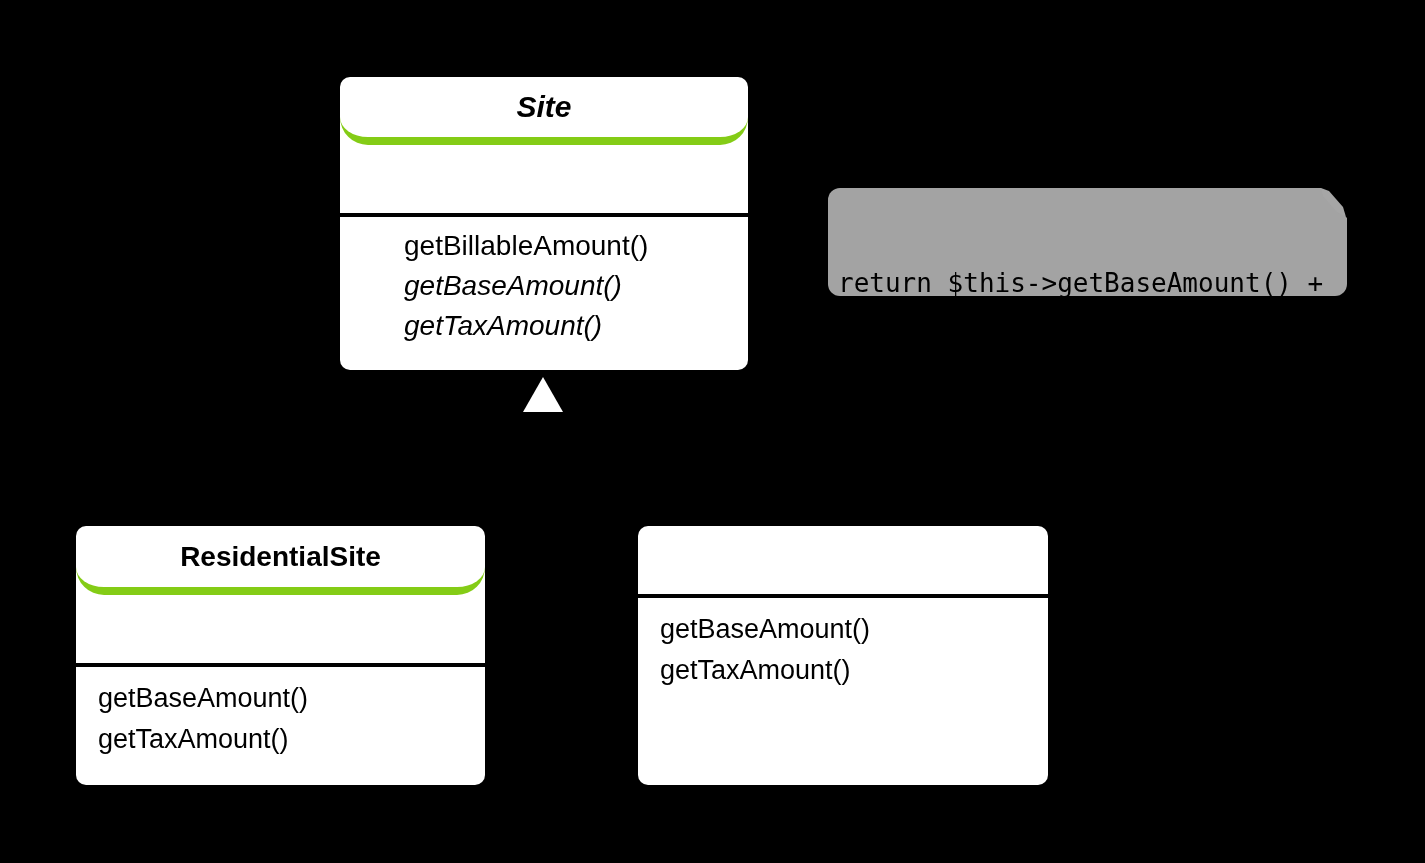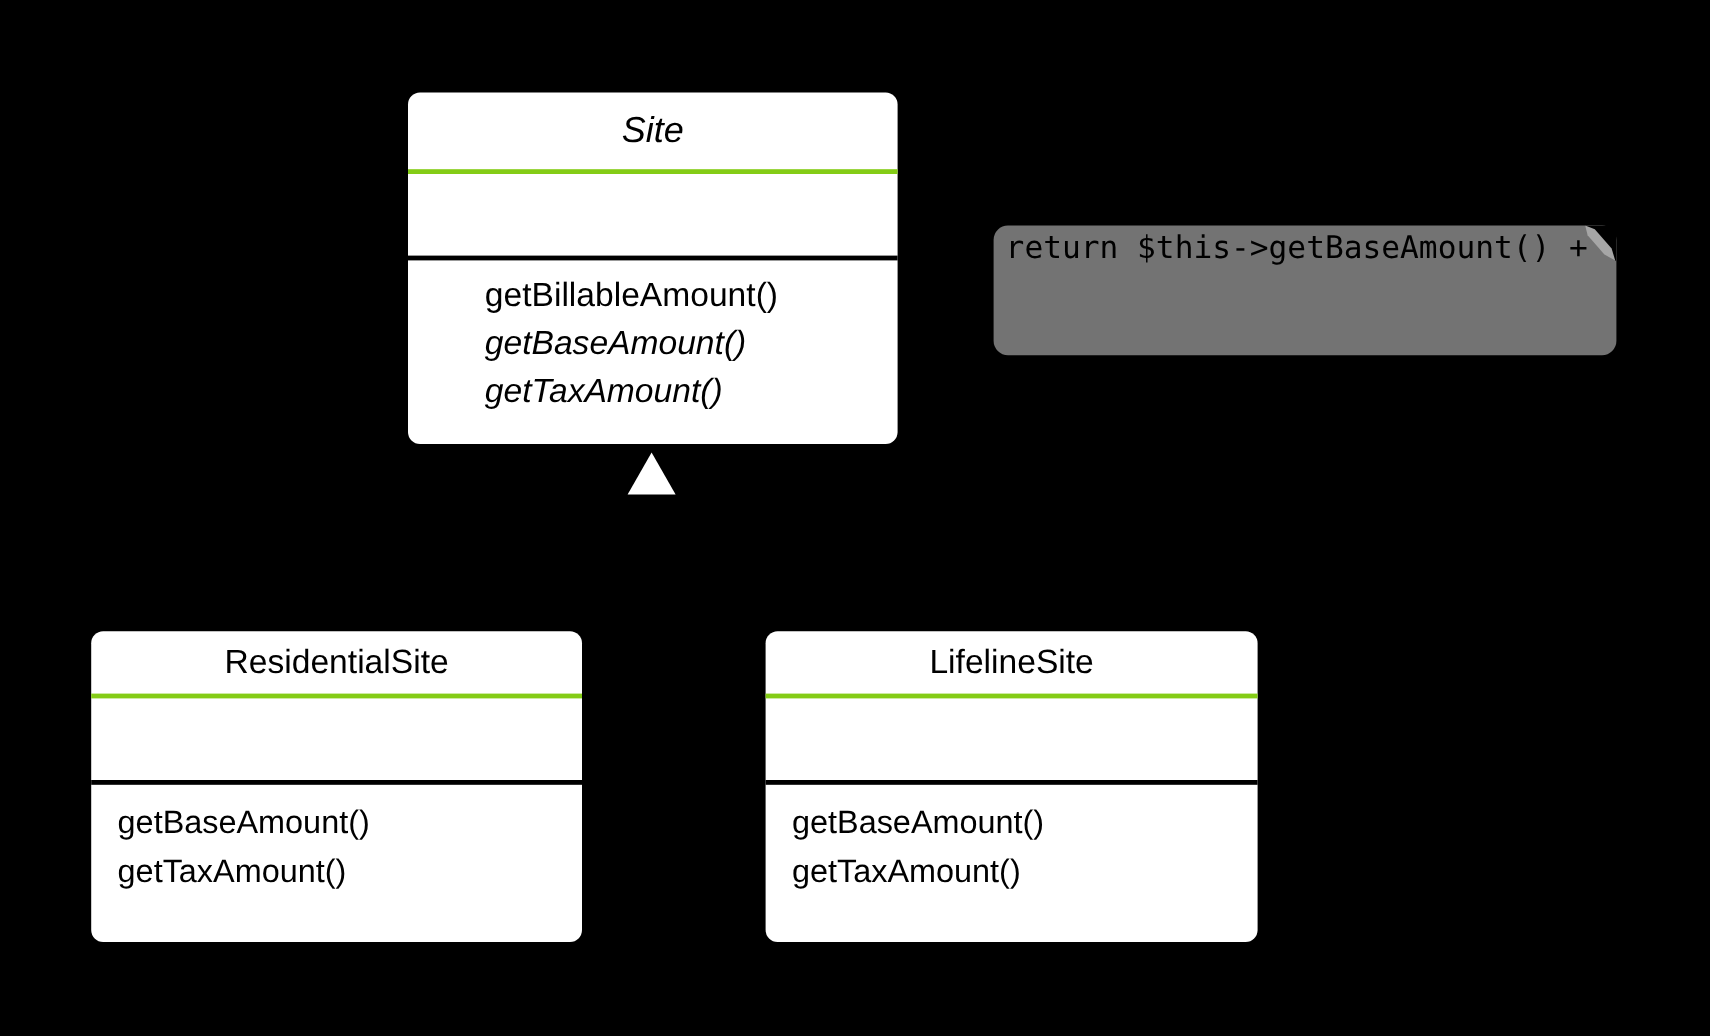--- a/index.html
+++ b/index.html
@@ -22,23 +22,24 @@
     background: #ffffff;
     border-radius: 10px;
     display: flex;
     flex-direction: column;
     box-sizing: border-box;
   }
   .uml-title {
     display: flex;
     align-items: center;
     justify-content: center;
-    border-bottom: 4px solid #84cc16;
-    font-weight: normal;
+    border-bottom: 8px solid #84cc16;
+    font-weight: bold;
     box-sizing: border-box;
+    border-radius: 28px;
   }
   .uml-title.abstract {
     font-style: italic;
   }
   .uml-attrs {
     border-bottom: 4px solid #000000;
     box-sizing: border-box;
   }
   .uml-methods {
     flex: 1;
@@ -54,21 +55,21 @@
   
   #site-box { left: 340px; top: 77px; width: 408px; height: 293px; }
   #site-box .uml-title { height: 68px; font-size: 30px; }
   #site-box .uml-attrs { height: 72px; }
   #site-box .uml-methods { padding: 9px 0 0 20px; font-size: 28px; line-height: 40px; margin-left: 44px; }
 
   
   .subclass { top: 526px; height: 259px; }
   #residential-box { left: 76px; width: 409px; }
   #lifeline-box { left: 638px; width: 410px; }
-  .subclass .uml-title { height: 56px; font-size: 28px; }
+  .subclass .uml-title { height: 69px; font-size: 28px; }
   .subclass .uml-attrs { height: 72px; }
   .subclass .uml-methods { padding: 11px 0 0 22px; font-size: 27px; line-height: 41px; }
 
   
   #inheritance-triangle {
     position: absolute;
     left: 523px;
     top: 377px;
     width: 0;
     height: 0;
@@ -77,26 +78,26 @@
     border-bottom: 35px solid #ffffff;
   }
 
   
   #code-note {
     position: absolute;
     left: 828px;
     top: 188px;
     width: 519px;
     height: 108px;
-    background: #737373;
+    background: #a3a3a3;
     border-radius: 12px;
     box-sizing: border-box;
     display: flex;
     flex-direction: column;
-    justify-content: space-between;
+    justify-content: flex-end;
     padding: 6px 0 0 10px;
     font-family: "DejaVu Sans Mono", "Liberation Mono", monospace;
     font-size: 26px;
     line-height: 26px;
   }
   .note-line {
     white-space: pre;
   }
   #note-corner {
     position: absolute;
@@ -126,21 +127,20 @@
   <div class="uml-class subclass" id="residential-box">
     <div class="uml-title">ResidentialSite</div>
     <div class="uml-attrs"></div>
     <div class="uml-methods">
       <div class="uml-method">getBaseAmount()</div>
       <div class="uml-method">getTaxAmount()</div>
     </div>
   </div>
 
   <div class="uml-class subclass" id="lifeline-box">
-    <div class="uml-title">LifelineSite</div>
     <div class="uml-attrs"></div>
     <div class="uml-methods">
       <div class="uml-method">getBaseAmount()</div>
       <div class="uml-method">getTaxAmount()</div>
     </div>
   </div>
 
   <div id="code-note">
     <div class="note-line">return $this-&gt;getBaseAmount() +</div>
     <svg id="note-corner" width="34" height="34" viewBox="0 0 34 34">

